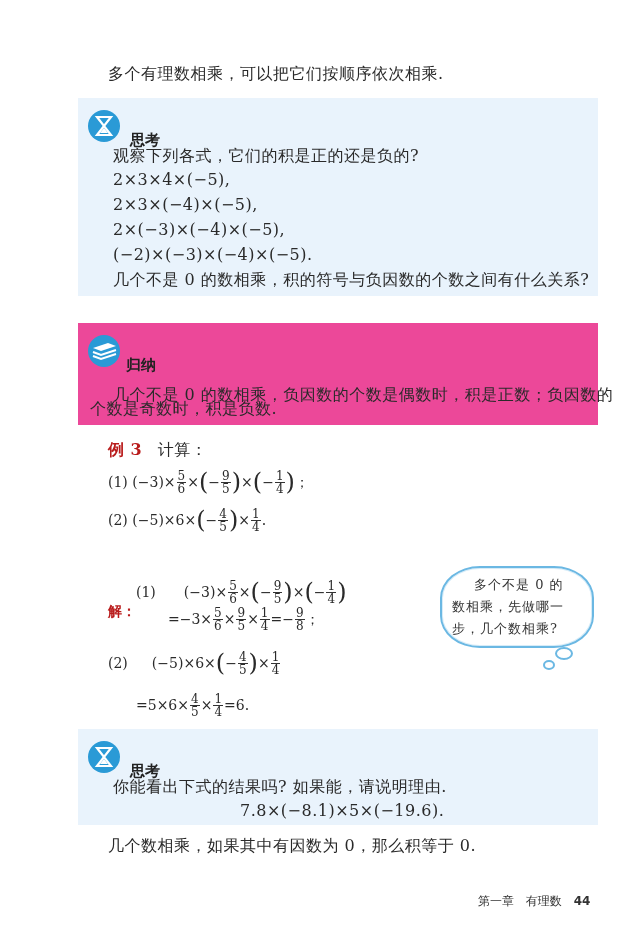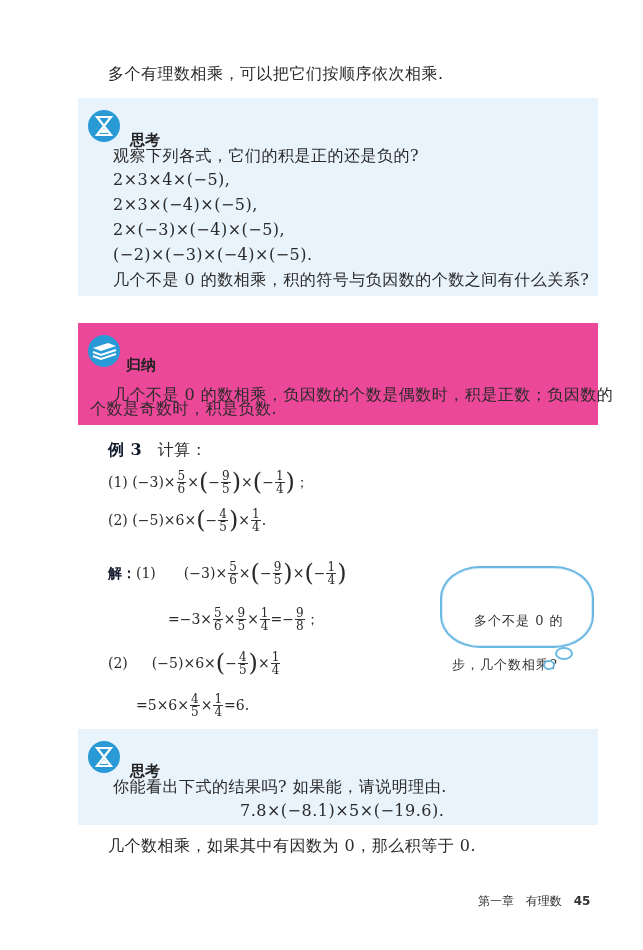--- a/index.html
+++ b/index.html
@@ -18,27 +18,27 @@
   .box-title {
     position: absolute; font-family: "DejaVu Sans", sans-serif; font-weight: bold; font-size: 15px;
     color: #222; line-height: 20px; margin-top: 12px;
   }
   .frac { display: inline-flex; flex-direction: column; align-items: center; vertical-align: middle;
           font-size: 12px; line-height: 12px; margin: 0 1px; }
   .frac .num { border-bottom: 1px solid #333; padding: 0 1px; }
   .frac .den { padding: 0 1px; }
   .paren { font-size: 24px; font-weight: 200; vertical-align: middle; line-height: 20px; }
   .math { font-size: 14px; line-height: 34px; white-space: nowrap; display: flex; align-items: center; }
-  .label-blue { color: #0f172a; font-weight: bold; }
+  .label-blue { color: #b91c1c; font-weight: bold; margin-top: 38px; }
   .cloud {
     position: absolute; left: 440px; top: 566px; width: 150px; height: 78px;
     background: #ffffff; border: 2px solid #6bb8e3; border-radius: 40px / 32px;
     box-shadow: 0 0 0 1px #d7ecf8 inset;
   }
-  .cloud-text { position: absolute; font-size: 13px; line-height: 22px; color: #333; white-space: nowrap; letter-spacing: 1px; margin-top: 36px; }
+  .cloud-text { position: absolute; font-size: 13px; line-height: 22px; color: #333; white-space: nowrap; letter-spacing: 1px; }
   .bubble { position: absolute; border: 2px solid #6bb8e3; border-radius: 50%; background: #fff; }
 </style>
 </head>
 <body>
 
 <div class="abs txt" style="left:108px; top:64px;">多个有理数相乘，可以把它们按顺序依次相乘.</div>
 
 <div class="box think" style="top:98px; height:198px;">
   <div class="icon-circle" style="left:10px; top:12px;">
     <svg width="32" height="32" viewBox="0 0 32 32">
@@ -184,20 +184,21 @@
   <span>×</span>
   <span class="frac">
       <span class="num">1</span>
       <span class="den">4</span>
     </span>
   <span>=6.</span>
 </div>
 
 <div class="cloud">
   <div class="cloud-text" style="left:32px; top:6px;">多个不是 0 的</div>
+  <div class="cloud-text" style="left:10px; top:28px;">数相乘，先做哪一</div>
   <div class="cloud-text" style="left:10px; top:50px;">步，几个数相乘?</div>
 </div>
 <div class="bubble" style="left:555px; top:647px; width:14px; height:9px;"></div>
 <div class="bubble" style="left:543px; top:660px; width:8px; height:6px;"></div>
 
 <div class="box think" style="top:729px; height:96px;">
   <div class="icon-circle" style="left:10px; top:12px;">
     <svg width="32" height="32" viewBox="0 0 32 32">
         <path d="M9 7 L23 7 L16 16 Z M16 16 L9 25 L23 25 Z" fill="none" stroke="#fff" stroke-width="2.2"></path>
         <path d="M12 23 L20 23 L16 18 Z" fill="#fff"></path>
@@ -206,14 +207,14 @@
   <div class="box-title" style="left:52px; top:20px;">思考</div>
   <div class="abs txt" style="left:35px; top:48px;">你能看出下式的结果吗? 如果能，请说明理由.</div>
   <div class="abs txt" style="left:162px; top:72px;">7.8×(−8.1)×5×(−19.6).</div>
 </div>
 
 <div class="abs txt" style="left:108px; top:836px;">几个数相乘，如果其中有因数为 0，那么积等于 0.</div>
 
 <div class="abs" style="left:478px; top:893px; font-size:12px; color:#333; white-space:nowrap;">
   <span>第一章</span>
   <span style="margin-left:8px;margin-top:31px;">有理数</span>
-  <span style="margin-left:8px; font-family:'DejaVu Sans', sans-serif; font-weight:bold;">45</span>
+  <span style="margin-left:8px; font-family:'DejaVu Sans', sans-serif; font-weight:bold;">44</span>
 </div>
 
 </body></html>

